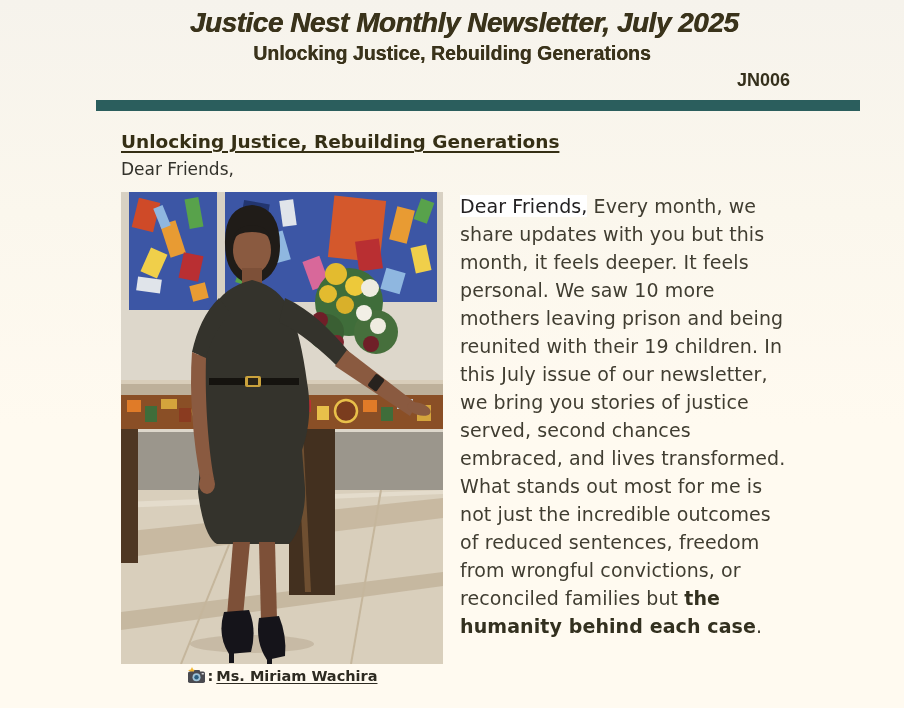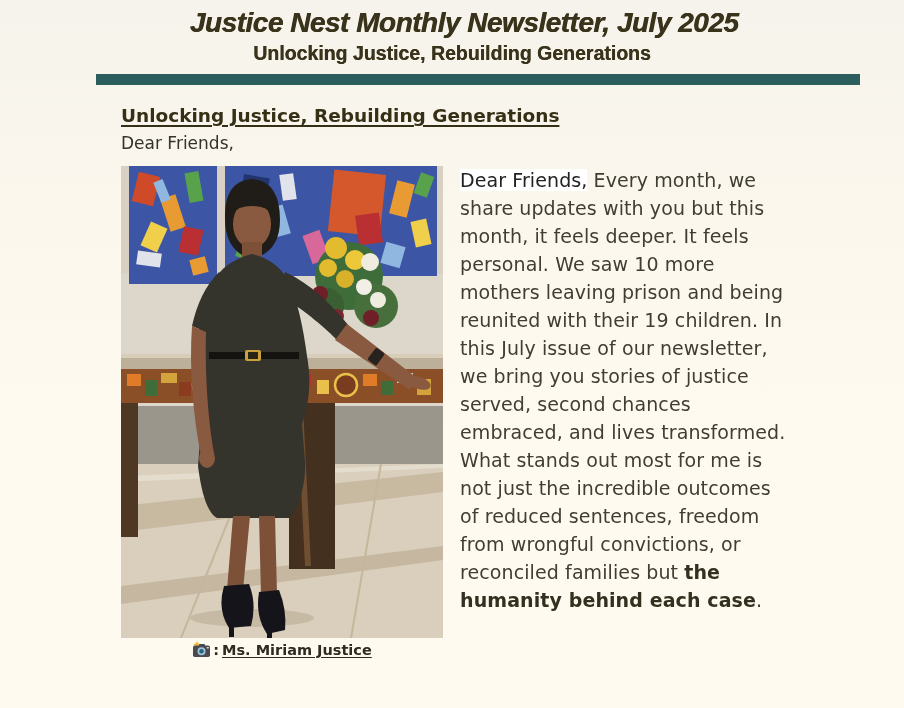--- a/index.html
+++ b/index.html
@@ -76,20 +76,21 @@
 </head>
 <body>
 
 <div class="page">
 
   <div class="masthead">
     <div class="newsletter-title">Justice Nest Monthly Newsletter, July 2025</div>
     <div class="newsletter-subtitle">Unlocking Justice, Rebuilding Generations</div>
   </div>
 
+  <div class="issue-code">JN006</div>
 
   <div class="divider-bar"></div>
 
   <div class="content">
     <div class="article-heading">Unlocking Justice, Rebuilding Generations</div>
     <div class="salutation">Dear Friends,</div>
 
     <div class="columns">
 
       <div class="figure">
@@ -216,21 +217,21 @@
         <div class="caption">
           <svg class="cam" viewBox="0 0 20 17">
             <polygon points="3,0 4.2,2.6 7,3.2 4.6,4.6 5,7 3,5.6 1,7 1.4,4.6 -1,3.2 1.8,2.6" fill="#f2b52e" transform="translate(2,0)"></polygon>
             <rect x="1" y="4.5" width="17" height="11.5" rx="1.8" fill="#4a4a50"></rect>
             <rect x="7" y="3" width="6" height="3" rx="1" fill="#4a4a50"></rect>
             <circle cx="9.5" cy="10.3" r="4" fill="#9fc3d8"></circle>
             <circle cx="9.5" cy="10.3" r="2.2" fill="#2c5f80"></circle>
             <rect x="14.5" y="6" width="2.5" height="1.5" rx="0.7" fill="#d8d8dc"></rect>
           </svg>
           <span class="caption-sep">:</span>
-          <span class="caption-name">Ms. Miriam Justice</span>
+          <span class="caption-name">Ms. Miriam Wachira</span>
         </div>
       </div>
 
       <div class="body-text">
         <span class="hl">Dear Friends,</span><span> Every month, we share updates with you but this month, it feels deeper. It feels personal. We saw 10 more mothers leaving prison and being reunited with their 19 children. In this July issue of our newsletter, we bring you stories of justice served, second chances embraced, and lives transformed. What stands out most for me is not just the incredible outcomes of reduced sentences, freedom from wrongful convictions, or reconciled families but </span><strong>the humanity behind each case</strong><span>.</span>
       </div>
 
     </div>
   </div>
 </div>

